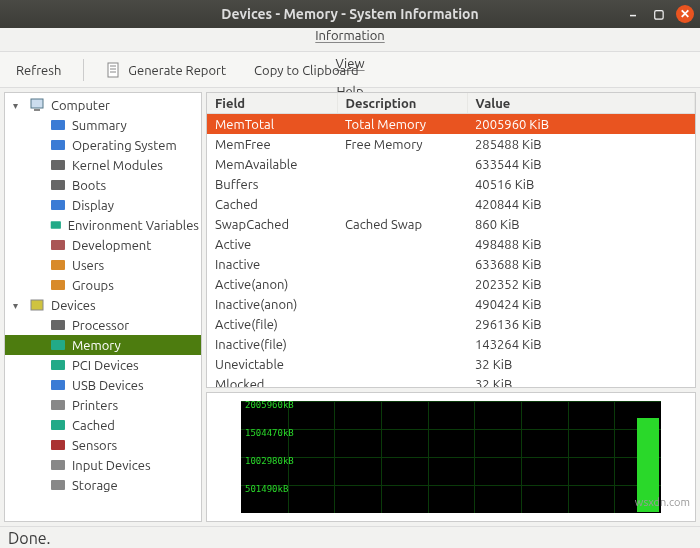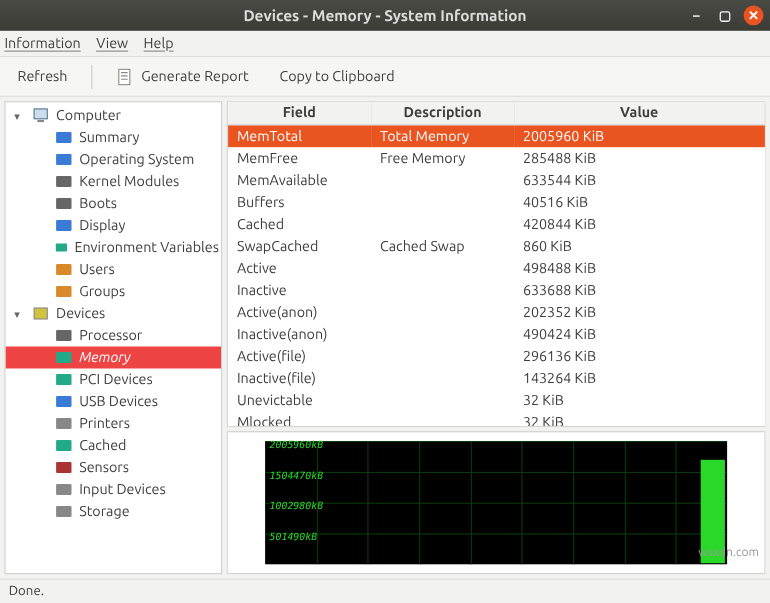--- a/index.html
+++ b/index.html
@@ -31,20 +31,21 @@
   .close-btn { background: #e95420; color:#fff !important; }
   .menubar {
     height: 24px;
     background: #f2f2f0;
     display: flex;
     align-items: center;
     padding: 0 4px;
     gap: 14px;
     border-bottom: 1px solid #ddd;
     font-size: 13px;
+    flex-direction: column;
   }
   .menubar span { cursor: default; }
   .menubar .ul { text-decoration: underline; text-decoration-color: #888; text-underline-offset: 2px;}
   .toolbar {
     height: 36px;
     background: #f6f6f4;
     display: flex;
     align-items: center;
     padding: 0 10px;
     gap: 16px;
@@ -68,74 +69,73 @@
     display: flex;
     align-items: center;
     gap: 6px;
     padding: 1px 2px 1px 8px;
     cursor: default;
     font-size: 13px;
     white-space: nowrap;
     height: 20px;
   }
   .tree-item.child { padding-left: 45px; }
-  .tree-item.selected { background: #ef4444; color: #fff; font-style: italic; }
+  .tree-item.selected { background: #4d7c0f; color: #fff; }
   .tree-expander { width: 10px; font-size: 10px; color: #666; }
   .tree-icon { width: 16px; height: 16px; display: inline-flex; align-items:center; justify-content:center;}
   .main {
     flex: 1;
     display: flex;
     flex-direction: column;
     margin: 4px 4px 4px 0;
     gap: 4px;
     overflow:hidden;
   }
   .table-wrap {
     border: 1px solid #ccc;
     background: #fff;
     flex: 1;
     overflow-y: auto;
   }
   table { width: 100%; border-collapse: collapse; font-size: 13px; }
   thead th {
-    text-align: center;
+    text-align: left;
     font-weight: bold;
     padding: 3px 8px;
     border-bottom: 1px solid #ddd;
     background: #f2f2f0;
     position: sticky; top:0;
     border-right: 1px solid #e7e7e4;
     margin-top: 47px;
   }
   tbody td { padding: 1px 8px; height: 20px; white-space: nowrap; }
   tbody tr.selected { background: #e95420; color: #ffffff; }
   .graph {
     height: 130px;
     border: 1px solid #ccc;
     background: #fff;
     display:flex; align-items:center; justify-content:center;
     padding: 8px 4px;
-    font-style: italic;
   }
   .graph-inner {
     width: 420px; height: 112px;
     background: #000;
     position: relative;
   }
   .gridline-h { position:absolute; left:0; right:0; height:1px; background:#0a3a0a; }
   .gridline-v { position:absolute; top:0; bottom:0; width:1px; background:#0a3a0a; }
   .graph-label { position:absolute; left:4px; font-size:9px; color:#2ad82a; font-family:monospace; }
   .usage-bar { position:absolute; right:2px; width:22px; background:#2ad82a; bottom:1px;}
   .statusbar {
     height: 22px;
     background: #f2f2f0;
     border-top: 1px solid #ddd;
     display:flex; align-items:center;
     padding: 0 8px;
-    font-size: 12px;
+    font-size: 16px;
   }
   
   svg { width: 100%; height: 100%; }
   .sidebar::-webkit-scrollbar, .table-wrap::-webkit-scrollbar { width: 12px; }
   .sidebar::-webkit-scrollbar-thumb, .table-wrap::-webkit-scrollbar-thumb { background:#c9c9c6; border-radius:3px;}
   .sidebar::-webkit-scrollbar-track, .table-wrap::-webkit-scrollbar-track { background:#eee; }
 </style>
 </head>
 <body>
 
@@ -226,20 +226,28 @@
           </span>
           <span>Display</span>
         </div>
         <div class="tree-item child">
           <span class="tree-icon">
             <svg viewBox="0 0 16 16">
               <rect x="1" y="3" width="14" height="10" rx="1" fill="#2a8"></rect>
             </svg>
           </span>
           <span>Environment Variables</span>
+        </div>
+        <div class="tree-item child">
+          <span class="tree-icon">
+            <svg viewBox="0 0 16 16">
+              <rect x="1" y="3" width="14" height="10" rx="1" fill="#a55"></rect>
+            </svg>
+          </span>
+          <span>Development</span>
         </div>
         <div class="tree-item child">
           <span class="tree-icon">
             <svg viewBox="0 0 16 16">
               <rect x="1" y="3" width="14" height="10" rx="1" fill="#d88a2a"></rect>
             </svg>
           </span>
           <span>Users</span>
         </div>
         <div class="tree-item child">

